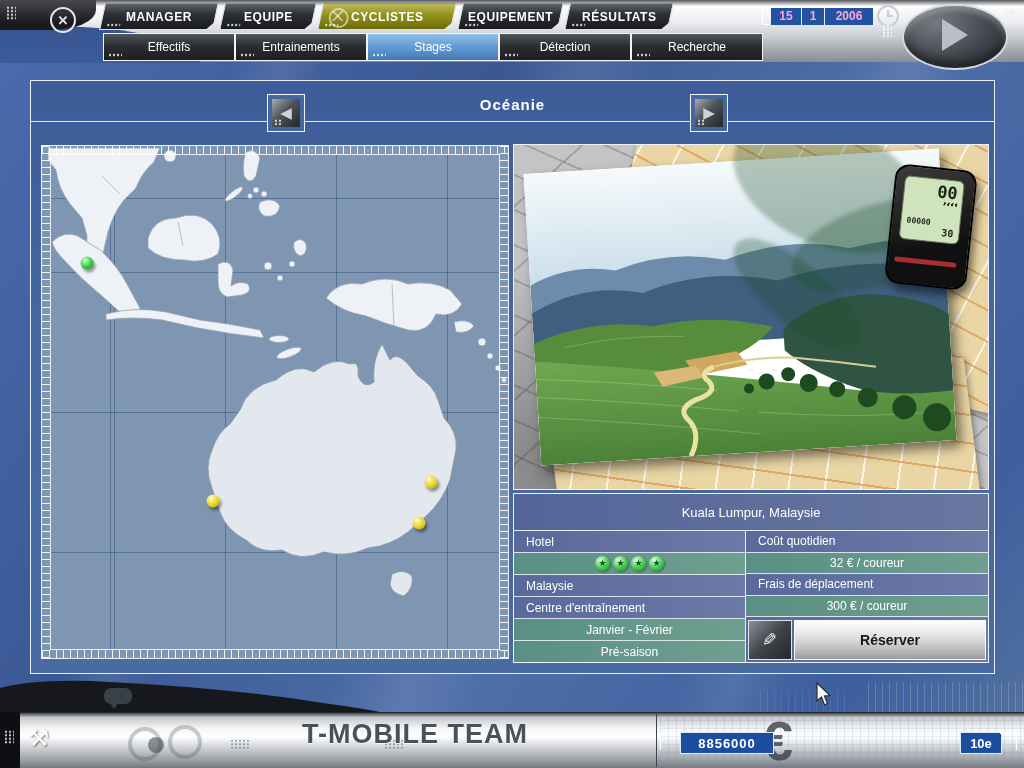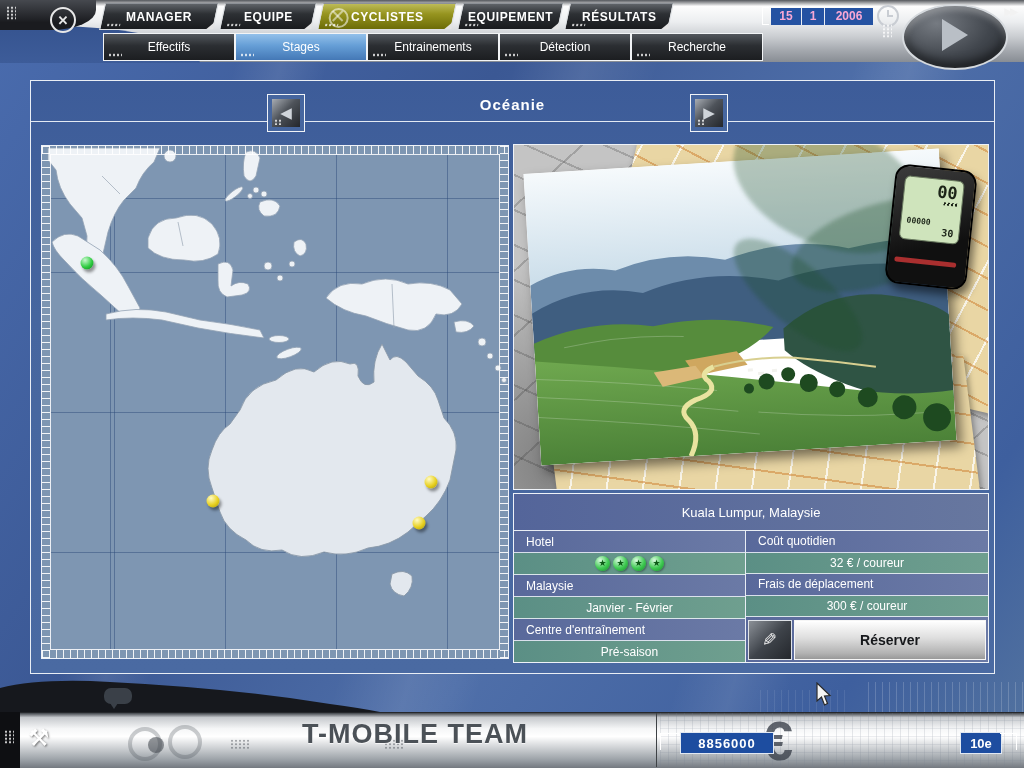--- a/index.html
+++ b/index.html
@@ -211,26 +211,26 @@
       <span>RÉSULTATS</span>
         <i class="dots"></i>
     </div>
   </div>
 
   <div class="subnav">
     <div class="subtab">
         <span>Effectifs</span>
         <i class="dots"></i>
       </div>
+    <div class="subtab">
+        <span>Entrainements</span>
+        <i class="dots"></i>
+      </div>
     <div class="subtab selected">
         <span>Stages</span>
-        <i class="dots"></i>
-      </div>
-    <div class="subtab">
-        <span>Entrainements</span>
         <i class="dots"></i>
       </div>
     <div class="subtab">
         <span>Détection</span>
         <i class="dots"></i>
       </div>
     <div class="subtab">
         <span>Recherche</span>
         <i class="dots"></i>
       </div>
@@ -402,22 +402,22 @@
         <div class="irow label">Hotel</div>
         <div class="irow value">
           <span class="stars">
               <span class="star">★</span>
               <span class="star">★</span>
               <span class="star">★</span>
               <span class="star">★</span>
             </span>
         </div>
         <div class="irow label">Malaysie</div>
+        <div class="irow label">Centre d'entraînement</div>
         <div class="irow value">Janvier - Février</div>
-        <div class="irow label">Centre d'entraînement</div>
         <div class="irow value last">Pré-saison</div>
       </div>
       <div class="col-r">
         <div class="irow label">Coût quotidien</div>
         <div class="irow value">32 € / coureur</div>
         <div class="irow label">Frais de déplacement</div>
         <div class="irow value">300 € / coureur</div>
         <div class="reserve-area">
           <div class="pencil-btn">
             <span>✎</span>

